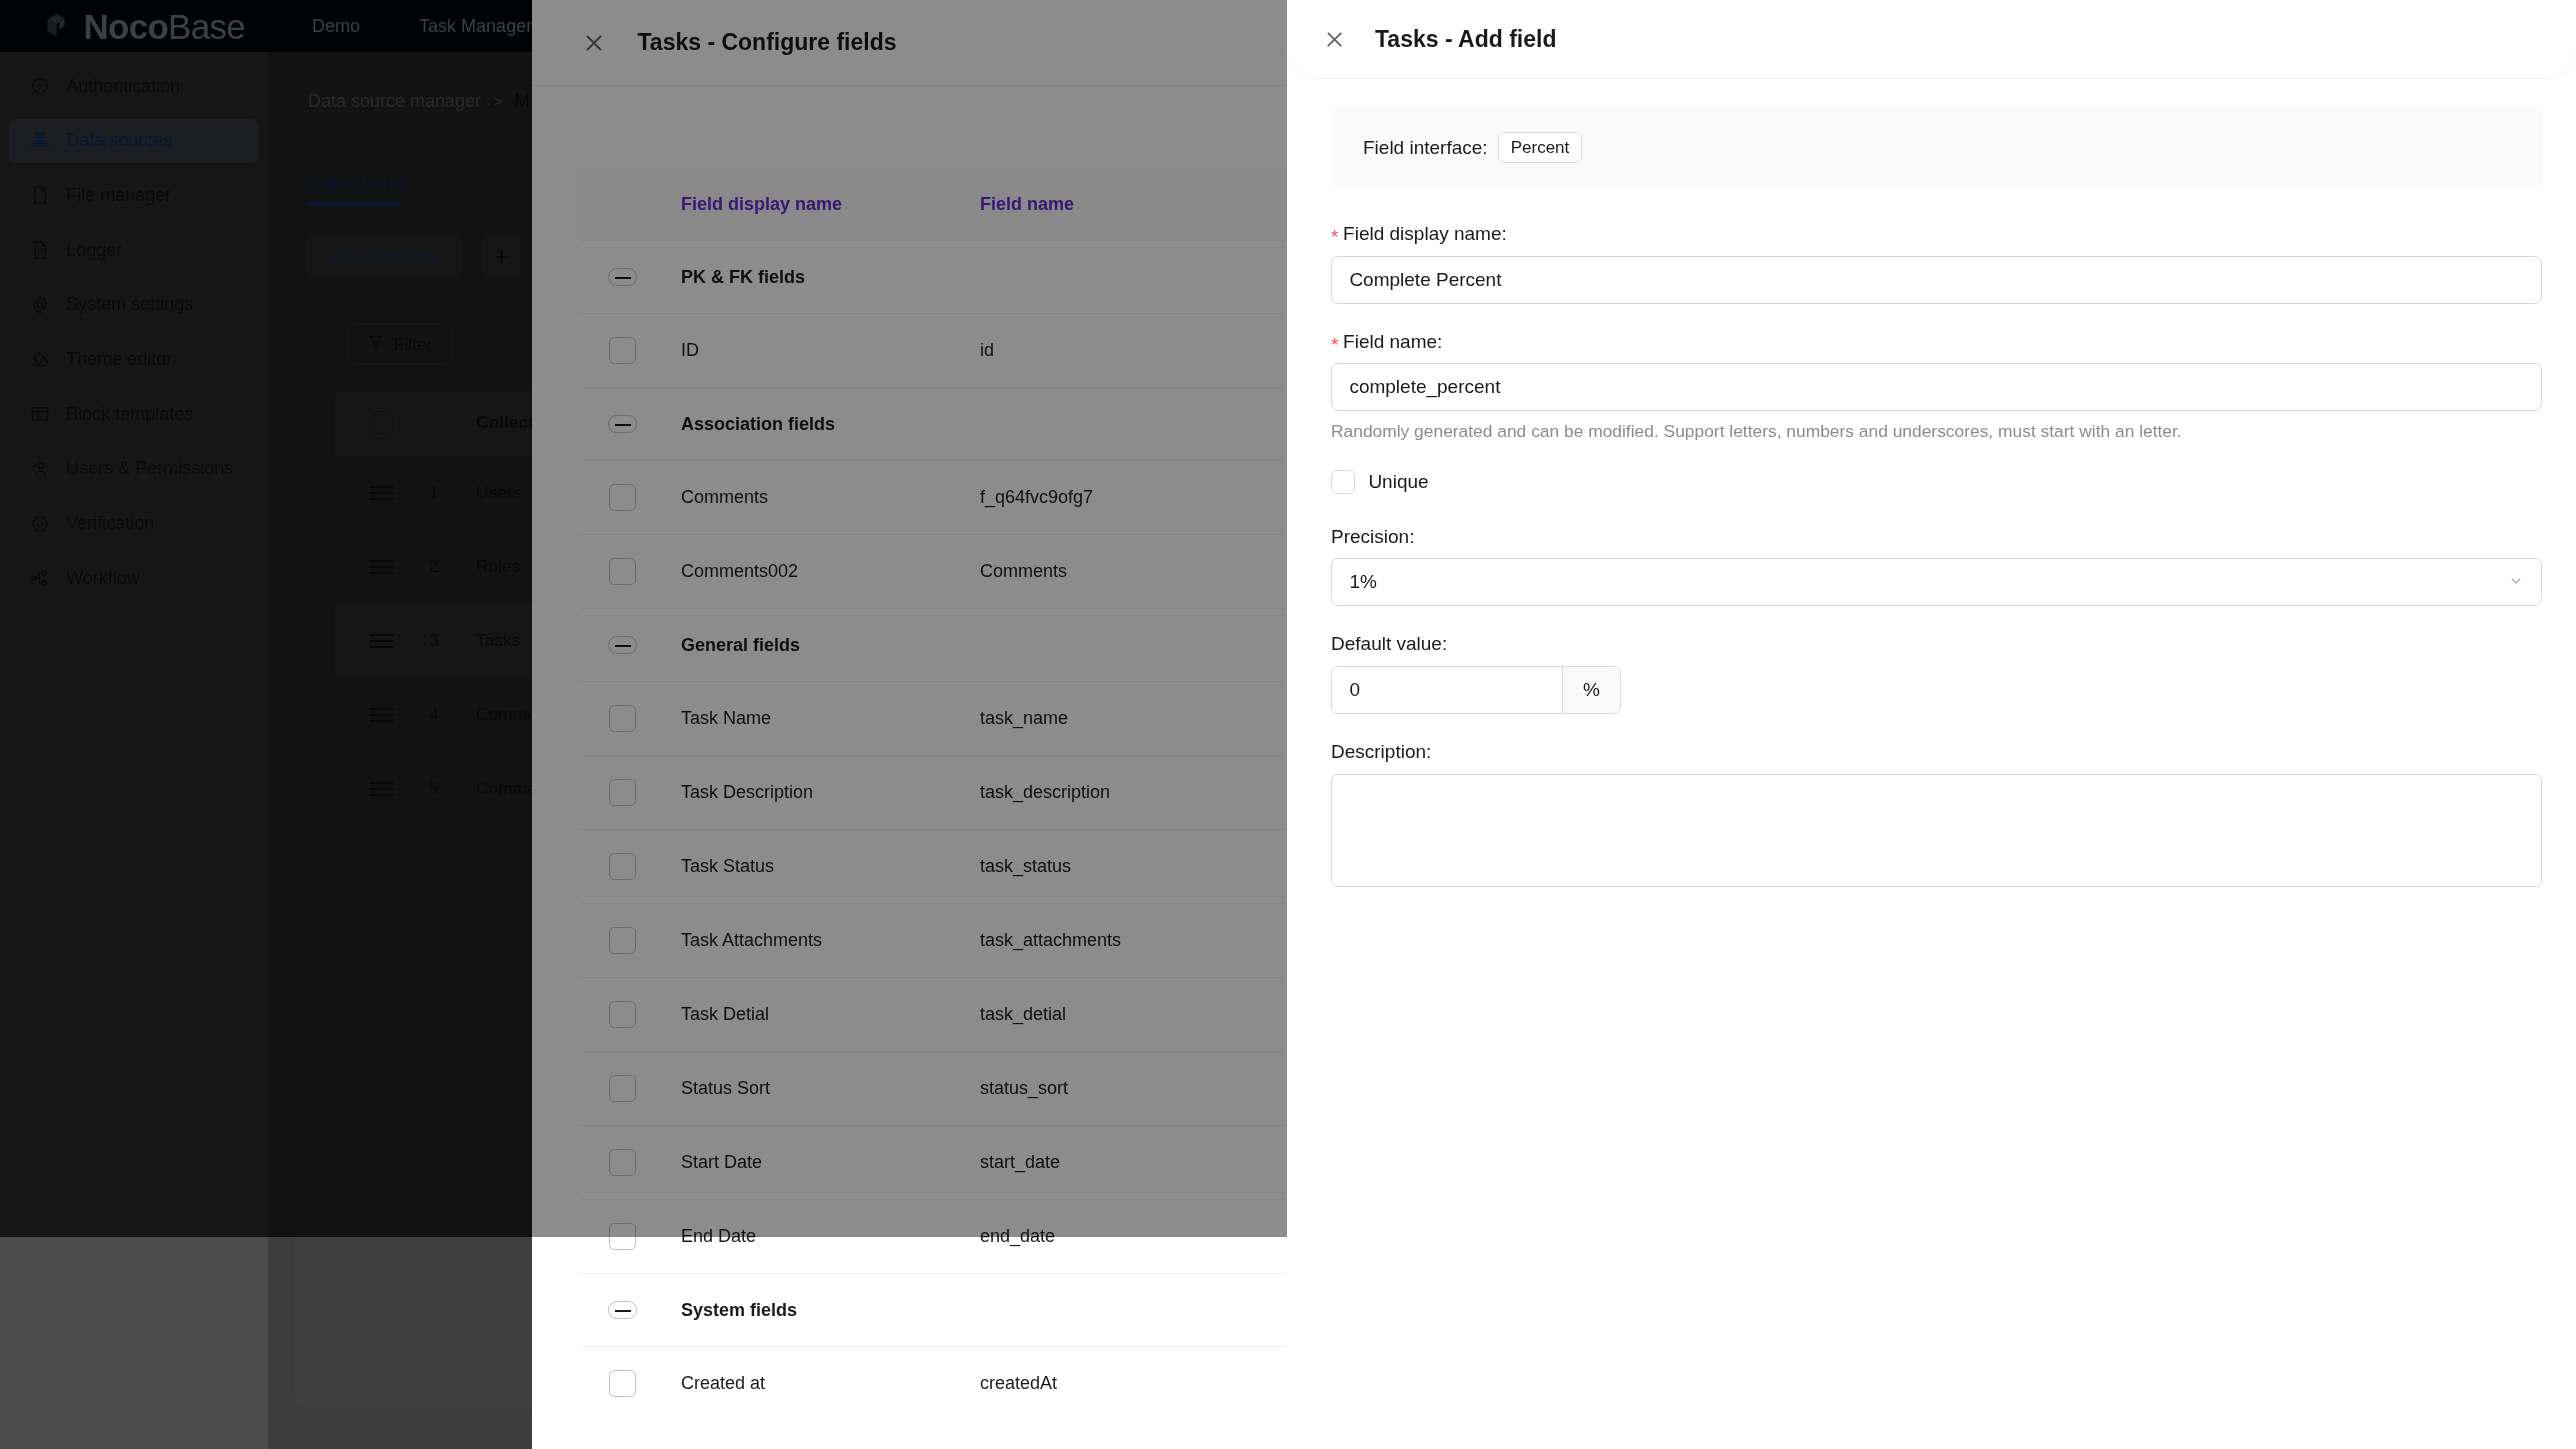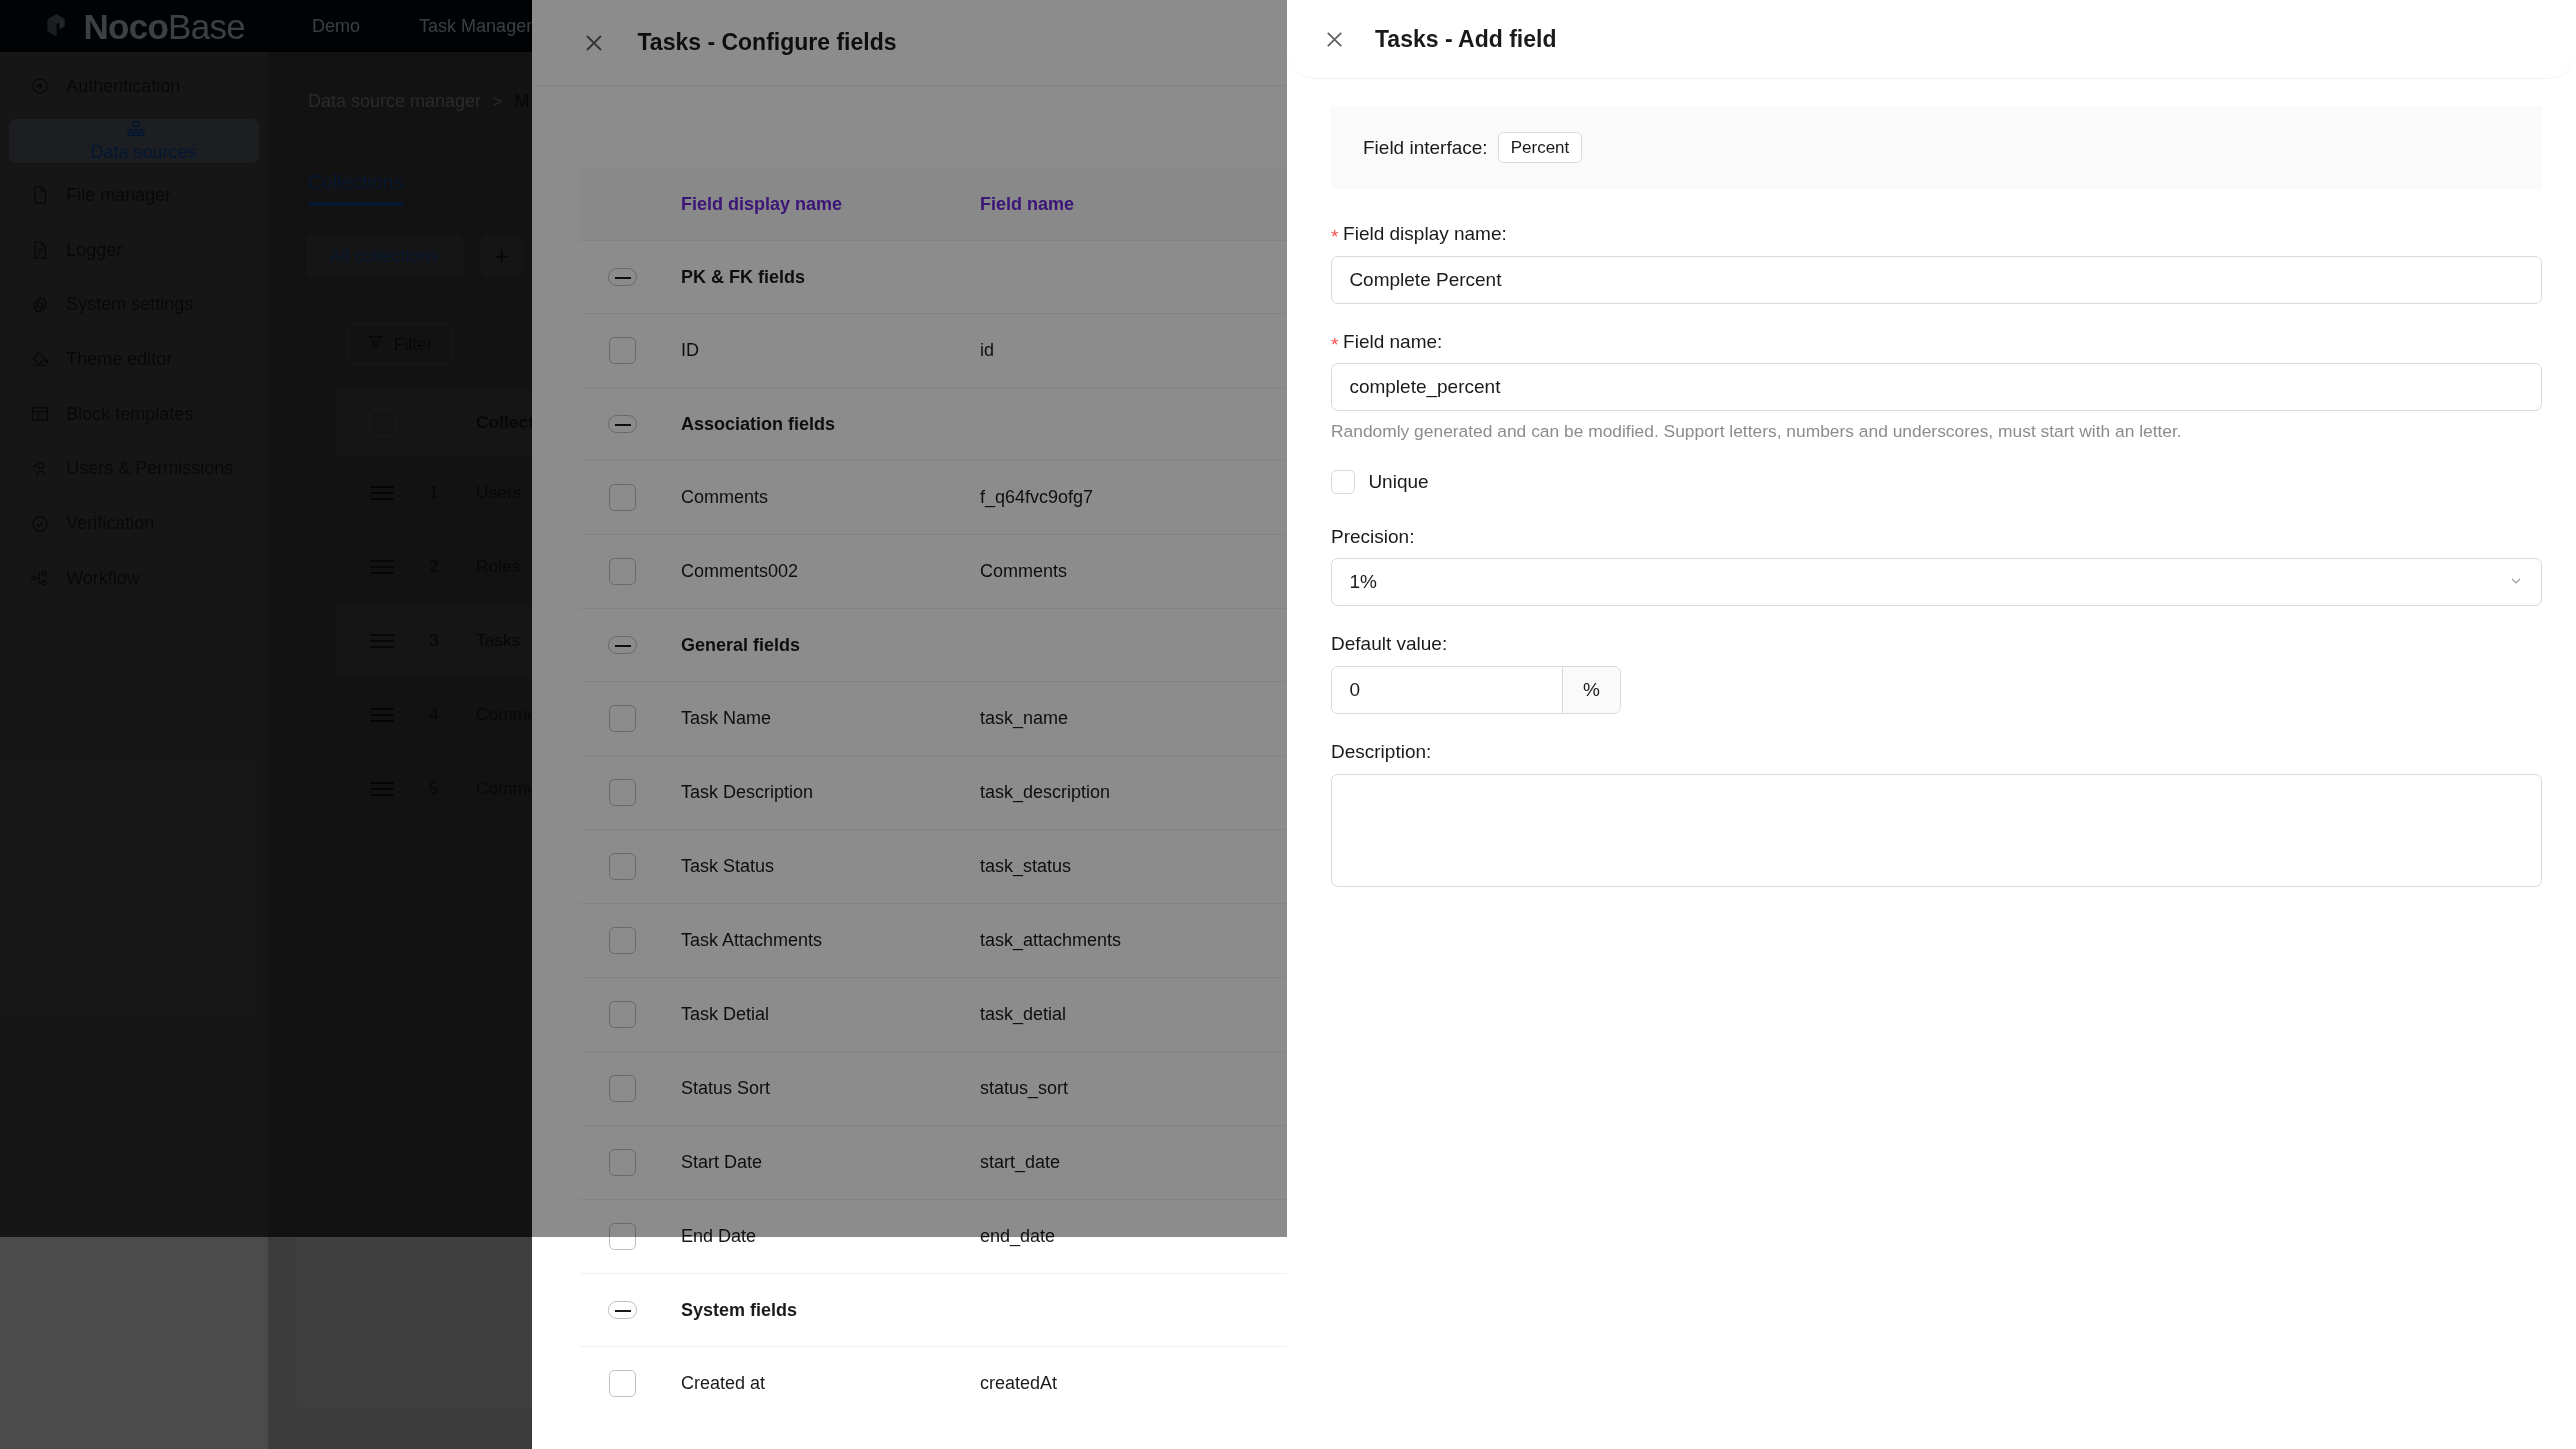--- a/index.html
+++ b/index.html
@@ -27,21 +27,21 @@
   .app-sidebar {
     position: absolute; left: 0; top: 52px; width: 268px; height: 1397px;
     background: #4b4b4b;
     padding-top: 12px;
   }
   .side-item {
     display: flex; align-items: center; height: 44px;
     margin: 0 9.4px 10.7px 9.4px; padding-left: 19px; border-radius: 6.7px;
     color: #1d1d1d; font-size: 18px; white-space: nowrap;
   }
-  .side-item.active { background: #5d646e; color: #0f4ea8; flex-direction: column; }
+  .side-item.active { background: #5d646e; color: #0f4ea8; }
   .side-item .s-ico { width: 23px; height: 23px; margin-right: 14.8px; flex: none;
     display:flex; align-items:center; justify-content:center; }
   .side-item .s-ico svg { width: 20px; height: 20px; }
 
   .app-main { position: absolute; left: 268px; top: 52px; width: 2308px; height: 1397px; background: #3c3c3c; }
   .breadcrumb { position: absolute; left: 40px; top: 39px; display: flex; align-items: center; gap: 12px;
     color: #8d8d8d; font-size: 18px; white-space: nowrap; }
   .bc-sep { color: #8d8d8d; font-size: 16px; }
   .bc-cur { color: #1a1a1a; }
   .tabs-row { position: absolute; left: 40px; top: 119px; }

